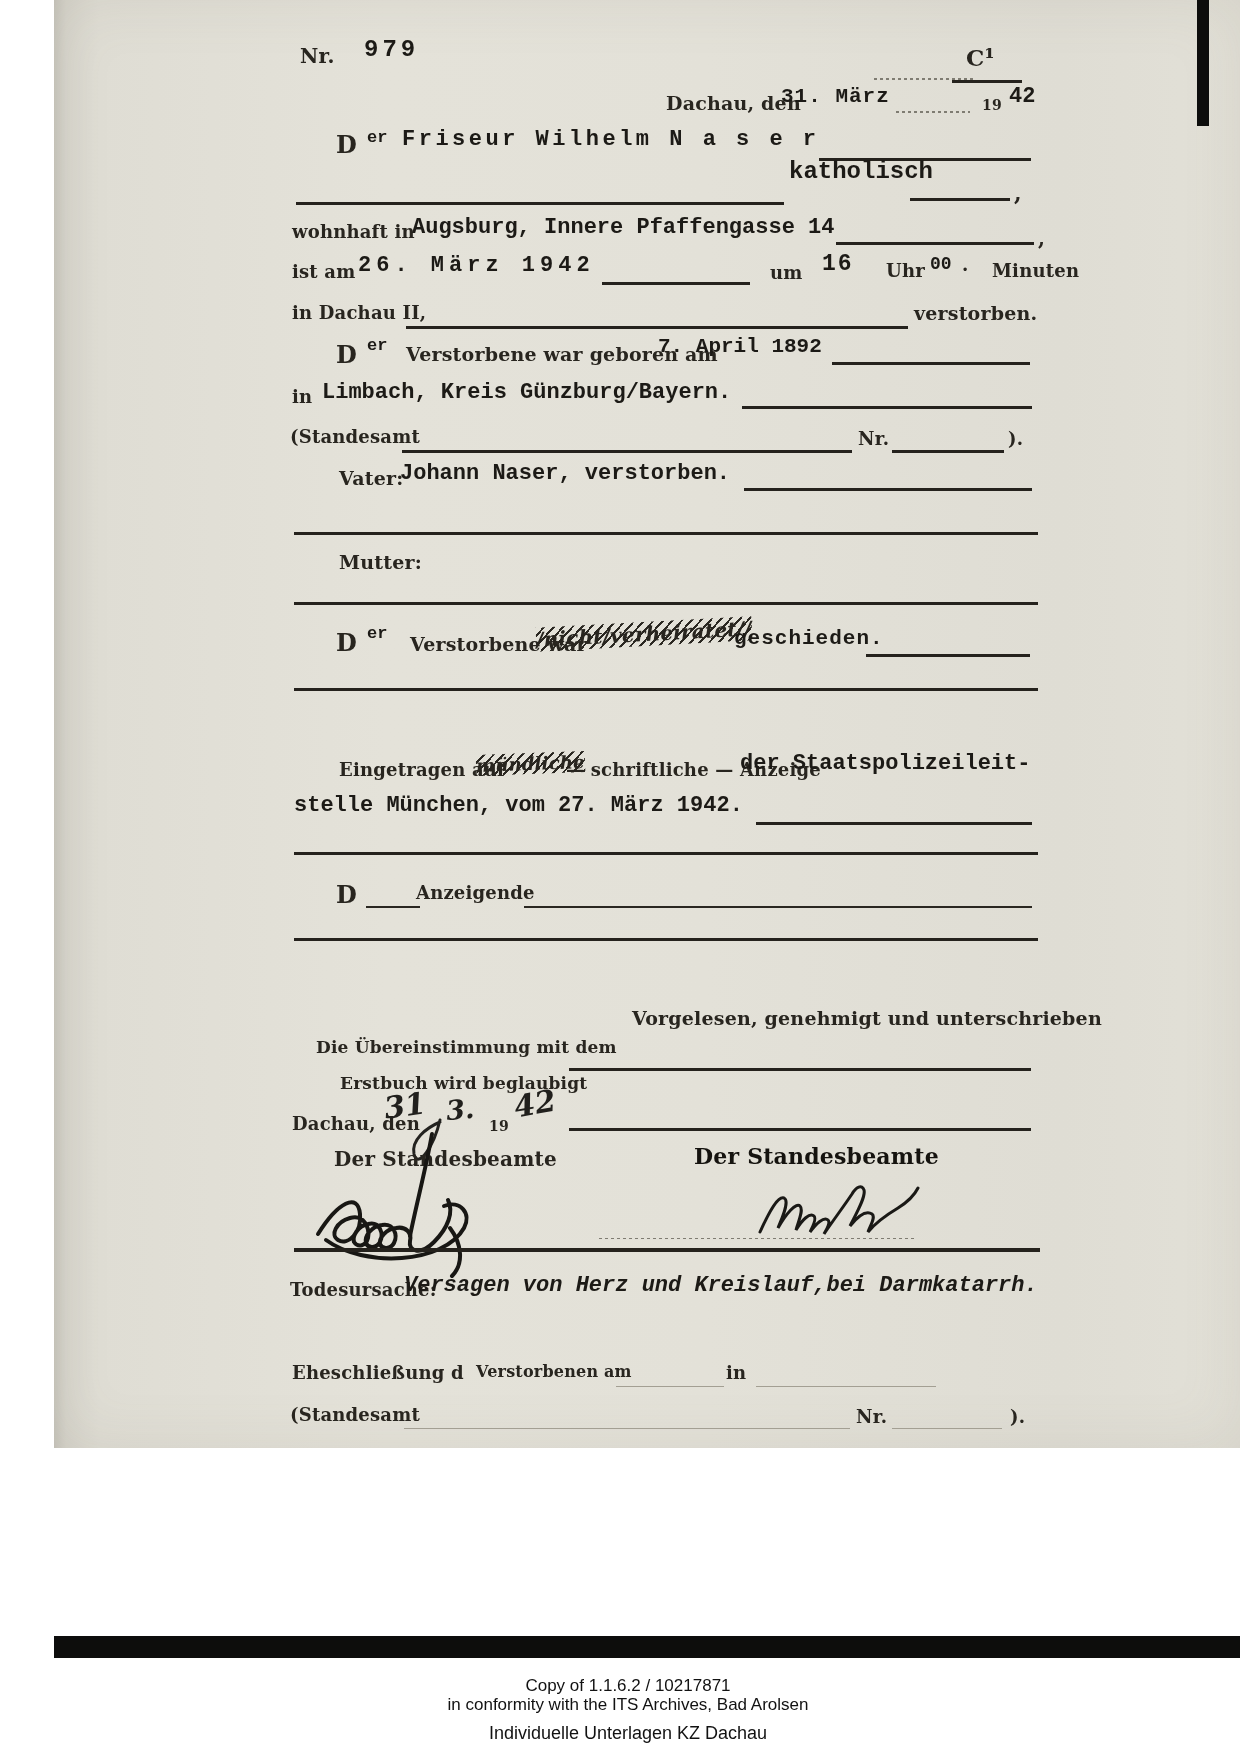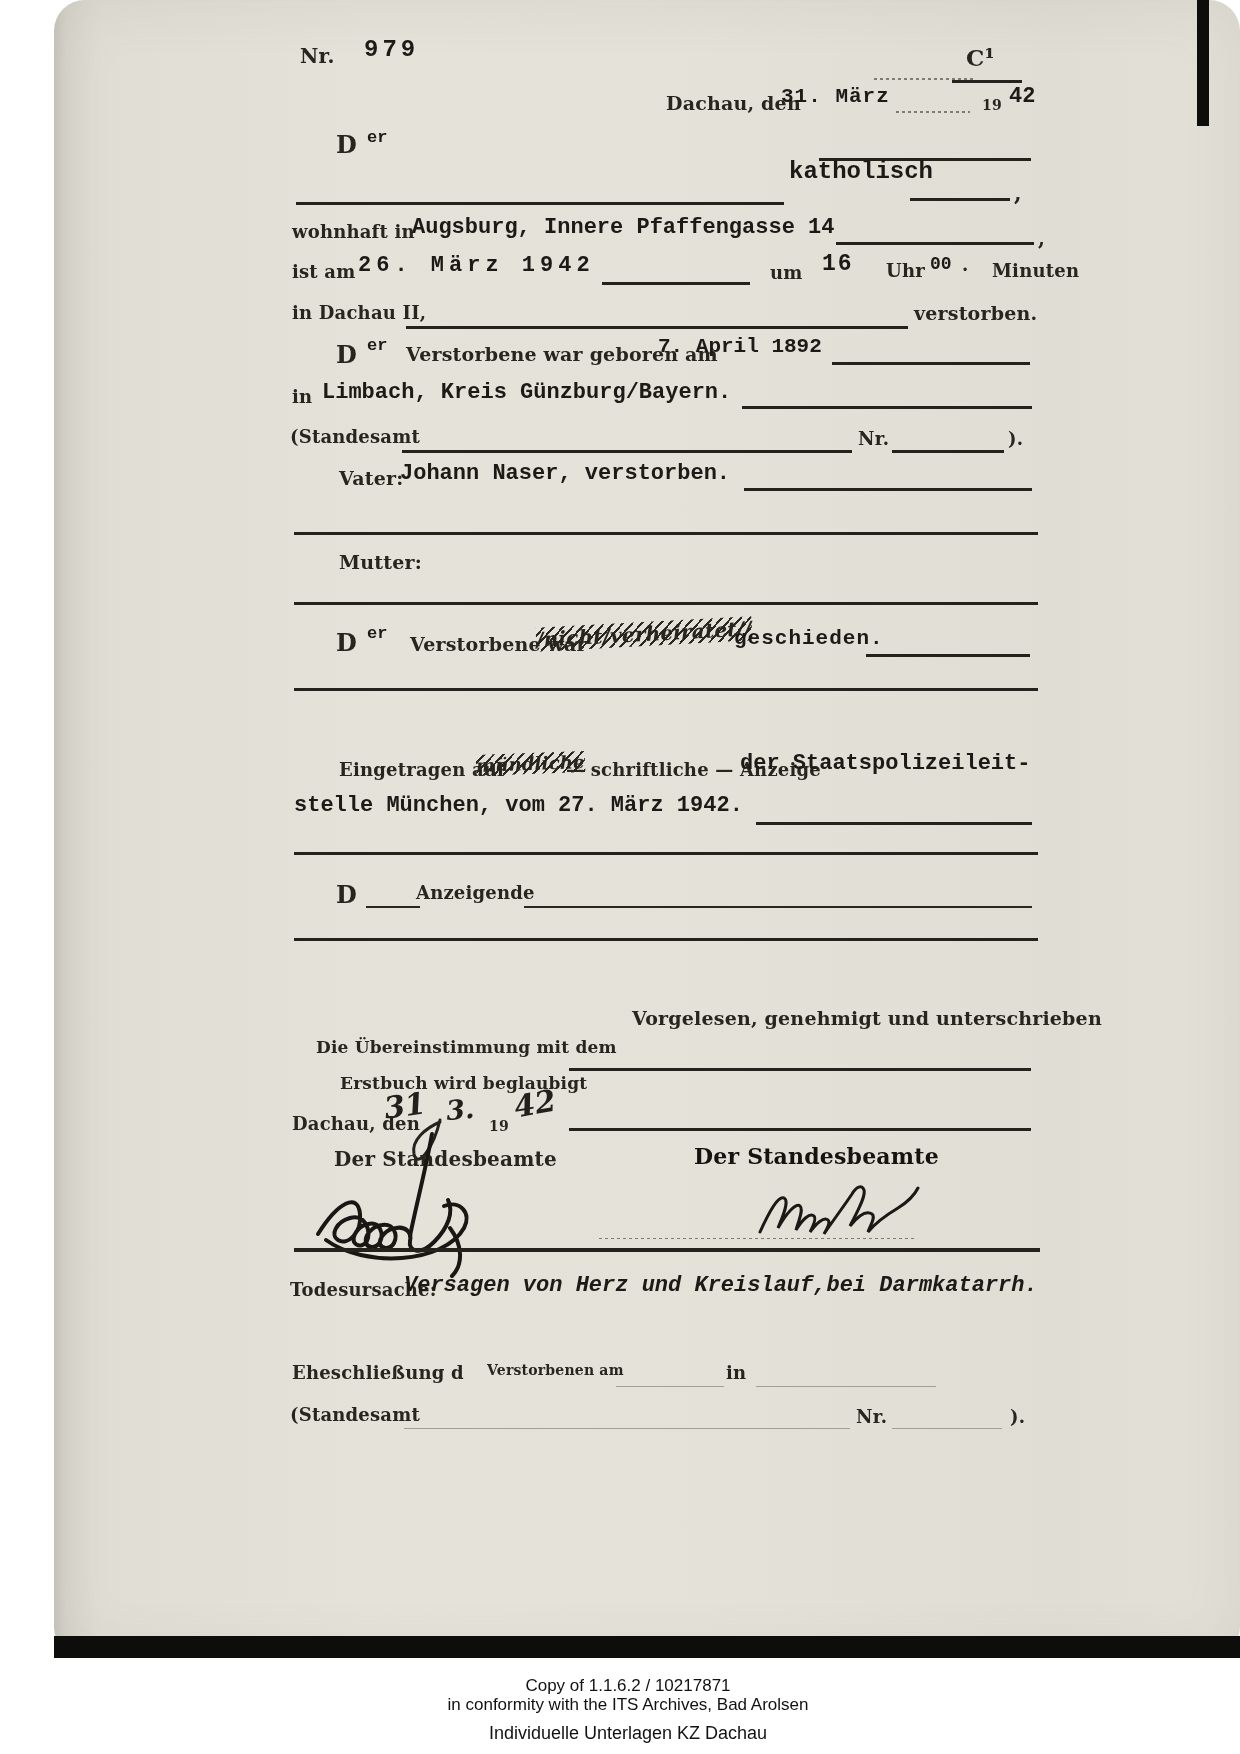--- a/index.html
+++ b/index.html
@@ -1,21 +1,21 @@
 <!DOCTYPE html>
 <html><head>
 <meta charset="utf-8">
 <style>
   html,body{margin:0;padding:0;}
   body{width:1240px;height:1754px;background:#ffffff;position:relative;overflow:hidden;
        font-family:"Liberation Sans",sans-serif;}
   .page{position:relative;width:1240px;height:1754px;background:#ffffff;}
-  .scan{position:absolute;left:54px;top:0;width:1186px;height:1658px;
+  .scan{position:absolute;left:54px;top:0;width:1186px;height:1448px;
         background:linear-gradient(90deg,#c9c7be 0px,#d7d5cc 12px,#dfddd4 45px,#e4e2d9 28%,#e3e1d8 55%,#dfddd4 85%,#e2e0d7 100%);
-        box-shadow:inset 0 0 60px rgba(120,115,100,0.12);border-radius:31px;}
+        box-shadow:inset 0 0 60px rgba(120,115,100,0.12);}
   .abs{position:absolute;white-space:nowrap;}
   
   .fr{font-family:"DejaVu Serif",serif;font-weight:700;color:#28251f;letter-spacing:0.2px;}
   
   .tw{font-family:"Liberation Mono","DejaVu Sans Mono",monospace;font-weight:700;color:#1c1a16;}
   
   .hand{font-family:"DejaVu Serif",serif;font-style:italic;font-weight:700;color:#21201d;}
   .rule{position:absolute;background:#25221d;height:3px;}
   .rule2{position:absolute;background:#2a2721;height:2px;}
   .dots{position:absolute;height:2px;background-image:repeating-linear-gradient(90deg,#7f7c72 0 3px,transparent 3px 6px);}
@@ -44,20 +44,21 @@
     <div class="rule" style="left:898px;top:80px;width:70px;"></div>
 
     <span class="abs fr" style="left:612px;top:92px;font-size:19px;">Dachau, den</span>
     <span class="abs tw" style="left:727px;top:85px;font-size:21px;letter-spacing:1px;">31. März</span>
     <div class="dots" style="left:842px;top:111px;width:74px;"></div>
     <span class="abs fr" style="left:928px;top:97px;font-size:14px;">19</span>
     <span class="abs tw" style="left:955px;top:84px;font-size:22px;">42</span>
 
     <span class="abs fr" style="left:282px;top:130px;font-size:24px;">D</span>
     <span class="abs tw" style="left:313px;top:128px;font-size:17px;">er</span>
+    <span class="abs tw" style="left:348px;top:127px;font-size:22px;letter-spacing:3.5px;">Friseur Wilhelm N a s e r</span>
     <div class="rule" style="left:765px;top:158px;width:212px;"></div>
 
     <div class="rule" style="left:242px;top:202px;width:488px;"></div>
     <span class="abs tw" style="left:735px;top:158px;font-size:24px;">katholisch</span>
     <div class="rule" style="left:856px;top:198px;width:100px;"></div>
     <span class="abs fr" style="left:960px;top:180px;font-size:22px;">,</span>
 
     <span class="abs fr" style="left:238px;top:221px;font-size:18px;">wohnhaft in</span>
     <span class="abs tw" style="left:358px;top:215px;font-size:22px;">Augsburg, Innere Pfaffengasse 14</span>
     <div class="rule" style="left:782px;top:242px;width:198px;"></div>
@@ -161,21 +162,21 @@
     </svg>
 
     <div class="dots" style="left:545px;top:1238px;width:316px;height:1px;"></div>
 
     <div class="rule" style="left:240px;top:1248px;width:746px;height:4px;"></div>
 
     <span class="abs fr" style="left:236px;top:1279px;font-size:18px;">Todesursache:</span>
     <span class="abs tw" style="left:350px;top:1273px;font-size:22px;font-style:italic;">Versagen von Herz und Kreislauf,bei Darmkatarrh.</span>
 
     <span class="abs fr" style="left:238px;top:1362px;font-size:18px;">Eheschließung d</span>
-    <span class="abs fr" style="left:433px;top:1362px;font-size:14px;">Verstorbenen am</span>
+    <span class="abs fr" style="left:422px;top:1362px;font-size:16px;">Verstorbenen am</span>
     <div class="faint" style="left:562px;top:1386px;width:108px;"></div>
     <span class="abs fr" style="left:672px;top:1362px;font-size:18px;">in</span>
     <div class="faint" style="left:702px;top:1386px;width:180px;"></div>
 
     <span class="abs fr" style="left:236px;top:1404px;font-size:18px;">(Standesamt</span>
     <div class="faint" style="left:350px;top:1428px;width:446px;"></div>
     <span class="abs fr" style="left:802px;top:1406px;font-size:18px;">Nr.</span>
     <div class="faint" style="left:838px;top:1428px;width:110px;"></div>
     <span class="abs fr" style="left:956px;top:1406px;font-size:18px;">).</span>
 

